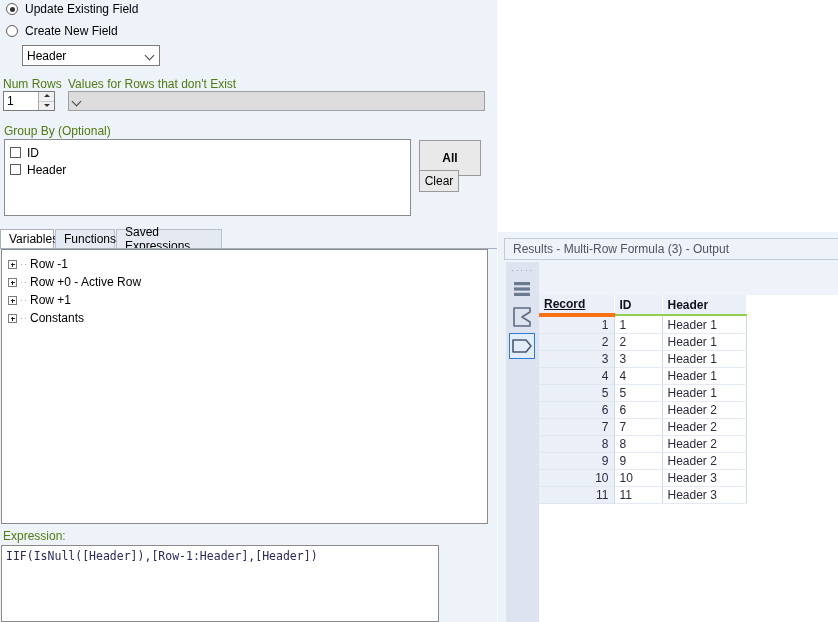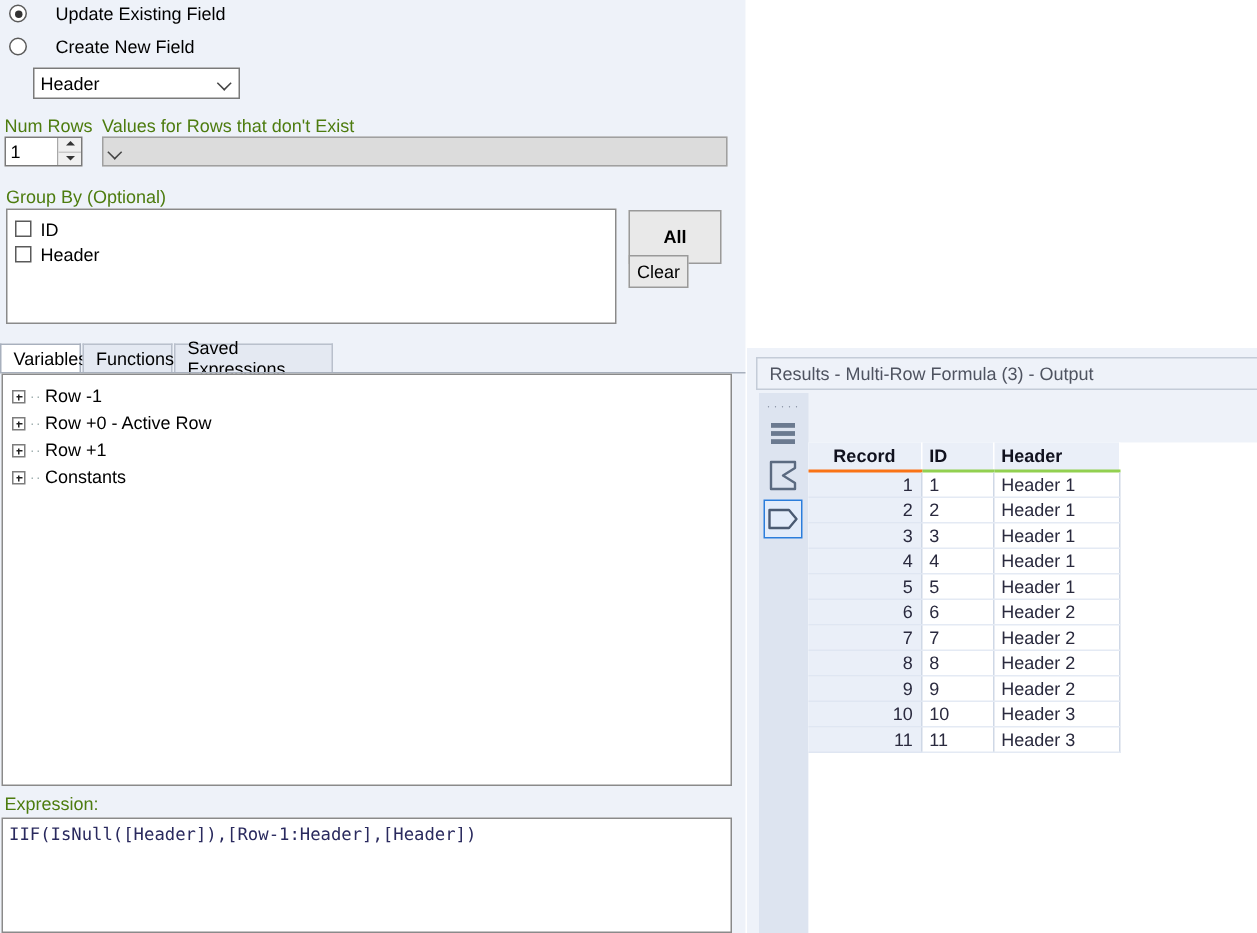--- a/index.html
+++ b/index.html
@@ -8,21 +8,21 @@
     font-family:"Liberation Sans", sans-serif;
     font-size:12px;color:#000;background:#fff;
   }
   .app{position:relative;width:838px;height:622px;}
 
   
   .left-panel{
     position:absolute;left:0;top:0;width:497px;height:622px;
     background:#eef2f9;border-right:1px solid #fff;
   }
-  .radio-row{position:absolute;display:flex;align-items:center;gap:19px;font-size:12px;}
+  .radio-row{position:absolute;display:flex;align-items:center;gap:7px;font-size:12px;}
   .radio{
     width:12px;height:12px;border-radius:50%;
     border:1px solid #5a5a5a;background:#fff;box-sizing:border-box;
     position:relative;flex:0 0 auto;
   }
   .radio.checked::after{
     content:"";position:absolute;left:2.5px;top:2.5px;width:5px;height:5px;
     border-radius:50%;background:#333;
   }
 
@@ -97,21 +97,21 @@
     box-sizing:border-box;position:relative;flex:0 0 auto;
   }
   .plus::before,.plus::after{
     content:"";position:absolute;background:#222;
   }
   .plus::before{left:1.5px;top:3.5px;width:4px;height:1px;}
   .plus::after{left:3px;top:2px;width:1px;height:4px;}
   .dots{width:7px;color:#9aa;font-size:9px;letter-spacing:1px;flex:0 0 auto;}
 
   .exprbox{
-    position:absolute;left:1px;top:545px;width:487px;height:77px;
+    position:absolute;left:1px;top:545px;width:438px;height:77px;
     background:#fff;border:1px solid #8a8a8a;box-sizing:border-box;
     padding:3px 4px;
     font-family:"DejaVu Sans Mono","Liberation Mono",monospace;
     font-size:11.5px;color:#2a2a5e;
   }
 
   
   .canvas{
     position:absolute;left:498px;top:0;width:340px;height:232px;background:#fff;
   }
@@ -153,21 +153,21 @@
   .table-wrap{
     position:absolute;left:41px;top:63px;width:299px;height:327px;background:#fff;
   }
   table.grid{border-collapse:collapse;font-size:12px;}
   table.grid th{
     background:#eaeff8;color:#11121f;font-weight:bold;text-align:left;
     padding:2px 5px;height:17px;box-sizing:border-box;
     border-right:1px solid #fff;border-bottom:2px solid #92d050;
     white-space:nowrap;
   }
-  table.grid th.num{text-align:center;border-bottom:2px solid #f97316;}
+  table.grid th.num{text-align:left;border-bottom:4px solid #f97316;text-decoration:underline;}
   table.grid td{
     padding:1px 5px;height:17px;box-sizing:border-box;
     border-right:1px solid #cfd8e6;border-bottom:1px solid #e4eaf4;
     color:#2a2a3e;white-space:nowrap;
   }
   table.grid td.rec{
     background:#eaeff8;text-align:right;color:#2a2a3e;
     border-right:1px solid #cfd8e6;border-bottom:1px solid #dfe6f2;
   }
   .c-rec{width:75px;}

